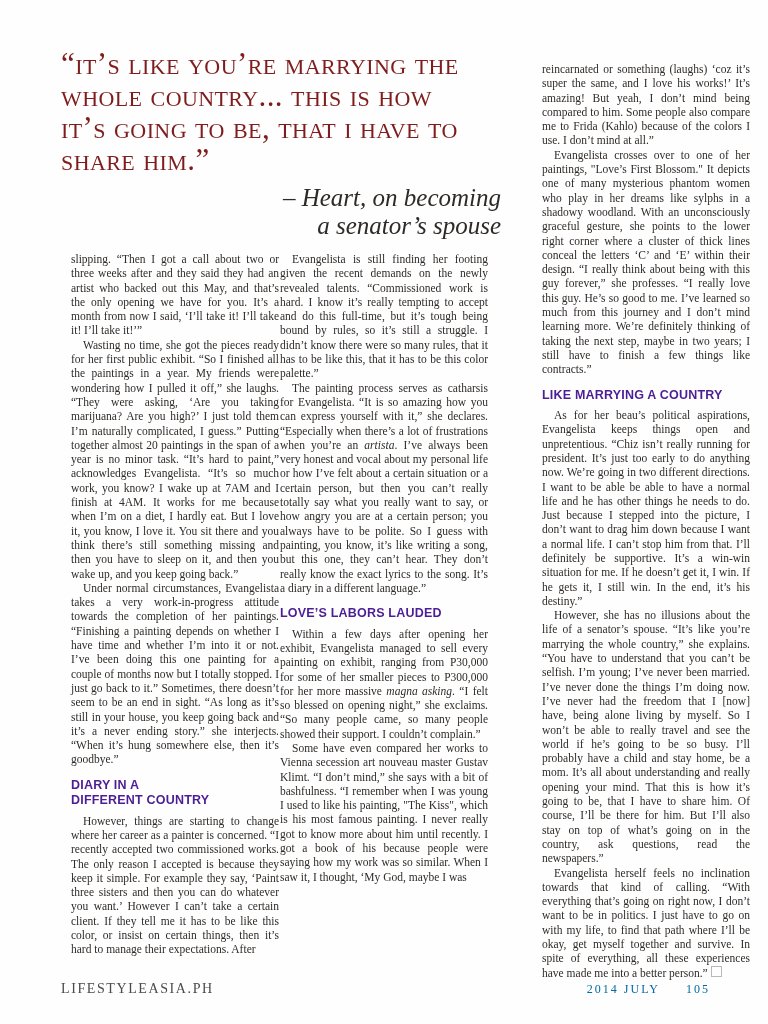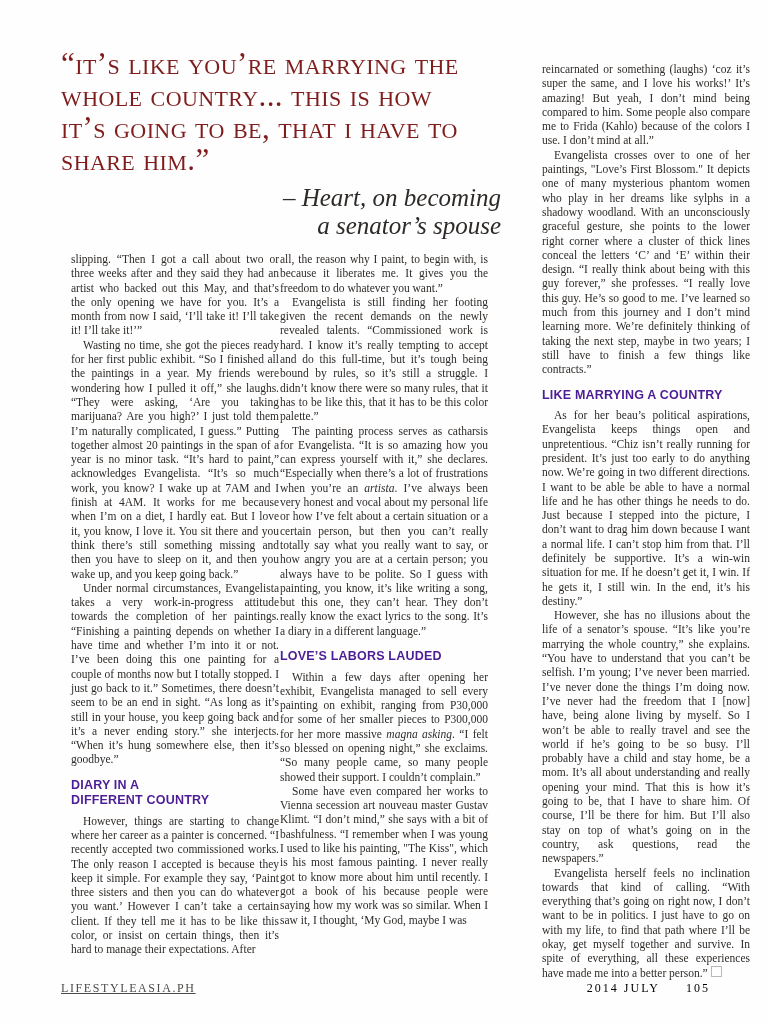--- a/index.html
+++ b/index.html
@@ -84,30 +84,29 @@
     position: absolute;
     left: 61px;
     right: 58px;
     top: 981px;
     display: flex;
     justify-content: space-between;
     align-items: baseline;
   }
   .footer-site {
     font-family: "Liberation Serif", serif;
-    font-size: 12px;
+    font-size: 14px;
     letter-spacing: 1.6px;
     color: #4b4b49;
-    text-decoration: underline;
   }
   .footer-right {
     font-family: "Liberation Serif", serif;
     font-size: 12px;
     letter-spacing: 2px;
-    color: #000000;
+    color: #0369a1;
   }
   .footer-right .pagenum { margin-left: 26px; }
 </style>
 </head>
 <body>
 
 <div id="page">
 
   <div class="headline">“It’s like you’re marrying the
 whole country... this is how
@@ -120,21 +119,20 @@
   <div class="col" id="col1">
     <p>slipping. “Then I got a call about two or three weeks after and they said they had an artist who backed out this May, and that’s the only opening we have for you. It’s a month from now I said, ‘I’ll take it! I’ll take it!  I’ll take it!’”</p>
     <p class="indent">Wasting no time, she got the pieces ready for her first public exhibit. “So I finished all the paintings in a year. My friends were wondering how I pulled it off,” she laughs. “They were asking, ‘Are you taking marijuana? Are you high?’ I just told them I’m naturally complicated, I guess.” Putting together almost 20 paintings in the span of a year is no minor task. “It’s hard to paint,” acknowledges Evangelista. “It’s so much work, you know? I wake up at 7AM and I finish at 4AM. It works for me because when I’m on a diet, I hardly eat. But I love it, you know, I love it. You sit there and you think there’s still something missing and then you have to sleep on it, and then you wake up, and you keep going back.”</p>
     <p class="indent">Under normal circumstances, Evangelista takes a very work-in-progress attitude towards the completion of her paintings. “Finishing a painting depends on whether I have time and whether I’m into it or not. I’ve been doing this one painting for a couple of months now but I totally stopped. I just go back to it.” Sometimes, there doesn’t seem to be an end in sight. “As long as it’s still in your house, you keep going back and it’s a never ending story.” she interjects. “When it’s hung somewhere else, then it’s goodbye.”</p>
     <div class="heading">DIARY IN A
 DIFFERENT COUNTRY</div>
     <p class="indent">However, things are starting to change where her career as a painter is concerned. “I recently accepted two commissioned works. The only reason I accepted is because they keep it simple. For example they say, ‘Paint three sisters and then you can do whatever you want.’ However I can’t take a certain client. If they tell me it has to be like this color, or insist on certain things, then it’s hard to manage their expectations. After</p>
   </div>
 
   <div class="col" id="col2">
-    <p>all, the reason why I paint, to begin with, is because it liberates me. It gives you the freedom to do whatever you want.”</p>
     <p class="indent">Evangelista is still finding her footing given the recent demands on the newly revealed talents.  “Commissioned work is hard. I know it’s really tempting to accept and do this full-time, but it’s tough being bound by rules, so it’s still a struggle. I didn’t know there were so many rules, that it has to be like this, that it has to be this color palette.”</p>
     <p class="indent">The painting process serves as catharsis for Evangelista. “It is so amazing how you can express yourself with it,” she declares.  “Especially when there’s a lot of frustrations when you’re an <i>artista</i>. I’ve always been very honest and vocal about my personal life or how I’ve felt about a certain situation or a certain person, but then you can’t really totally say what you really want to say, or how angry you are at a certain person; you always have to be polite. So I guess with painting, you know, it’s like writing a song, but this one, they can’t hear. They don’t really know the exact lyrics to the song. It’s a diary in a different language.”</p>
     <div class="heading">LOVE’S LABORS LAUDED</div>
     <p class="indent">Within a few days after opening her exhibit, Evangelista managed to sell every painting on exhibit, ranging from P30,000 for some of her smaller pieces to P300,000 for her more massive <i>magna asking</i>. “I felt so blessed on opening night,” she exclaims. “So many people came, so many people showed their support. I couldn’t complain.”</p>
     <p class="indent">Some have even compared her works to Vienna secession art nouveau master Gustav Klimt. “I don’t mind,” she says with a bit of bashfulness. “I remember when I was young I used to like his painting, "The Kiss", which is his most famous painting. I never really got to know more about him until recently. I got a book of his because people were saying how my work was so similar. When I saw it, I thought, ‘My God, maybe I was</p>
   </div>
 
   <div class="col" id="col3">
     <p>reincarnated or something (laughs) ‘coz it’s super the same, and I love his works!’ It’s amazing! But yeah, I don’t mind being compared to him. Some people also compare me to Frida (Kahlo) because of the colors I use. I don’t mind at all.”</p>
     <p class="indent">Evangelista crosses over to one of her paintings, "Love’s First Blossom." It depicts one of many mysterious phantom women who play in her dreams like sylphs in a shadowy woodland.  With an unconsciously graceful gesture, she points to the lower right corner where a cluster of thick lines conceal the letters ‘C’ and ‘E’ within their design. “I really think about being with this guy forever,” she professes. “I really love this guy. He’s so good to me. I’ve learned so much from this journey and I don’t mind learning more. We’re definitely thinking of taking the next step, maybe in two years; I still have to finish a few things like contracts.”</p>

